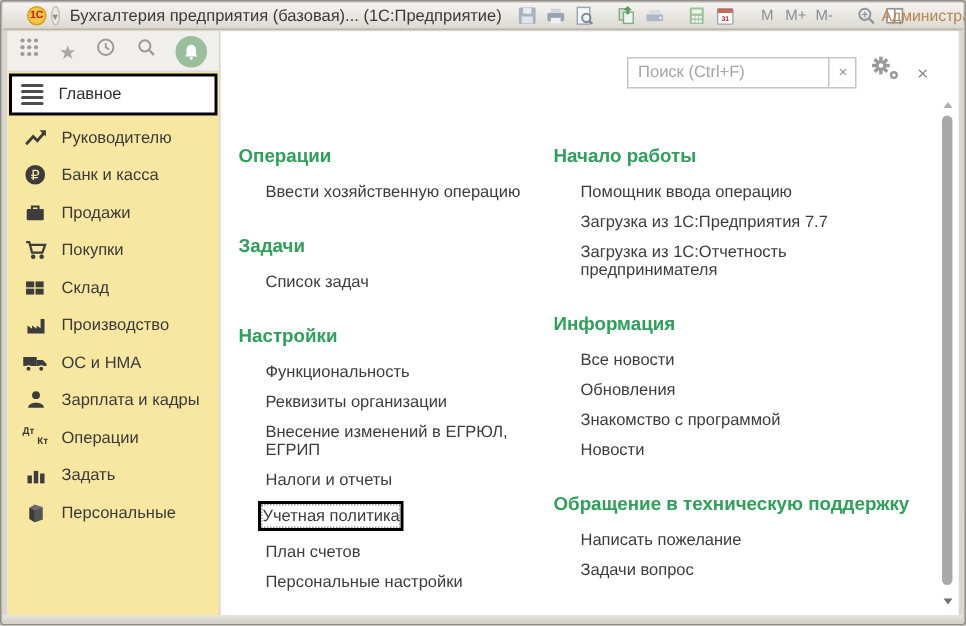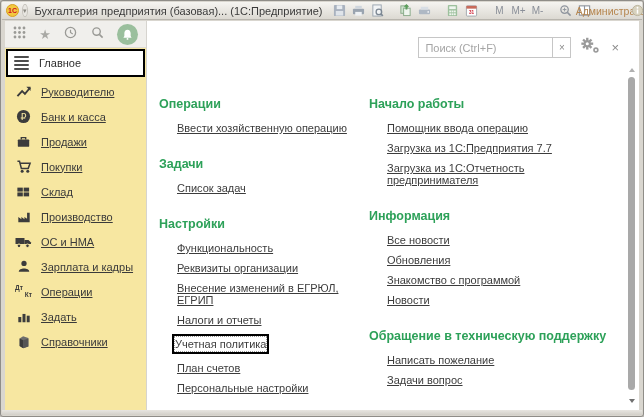--- a/index.html
+++ b/index.html
@@ -7,21 +7,21 @@
   .window {
     position:relative; width:644px; height:417px;
     background:#d9d6cf; border:1px solid #8f8d88; border-radius:3px;
     overflow:hidden;
   }
   
   .titlebar {
     position:absolute; top:1px; left:1px; right:1px; height:18px;
     background:linear-gradient(#f5f4f1,#dcd9d2);
     border-bottom:1px solid #b8b5ae;
-    display:flex; align-items:center; padding:0 4px; gap:3px;
+    display:flex; align-items:center; padding:0 16px; gap:3px;
     font-size:11px; color:#333; white-space:nowrap;
   }
   .logo {
     width:13px; height:13px; border-radius:50%; background:#f3c83e;
     border:1px solid #d89f1f; color:#cc1122; font-size:7px; font-weight:bold;
     display:flex; align-items:center; justify-content:center; flex:0 0 auto;
   }
   .logo-drop {
     width:13px; height:13px; border-radius:50%; background:#e9e7e2; border:1px solid #c4c1ba;
     color:#8a8880; font-size:7px; display:flex; align-items:center; justify-content:center;
@@ -53,21 +53,21 @@
   }
   .active-item {
     margin:1px 1px 2px 1px; height:28px; background:#fff; border:2px solid #000;
     display:flex; align-items:center; padding:0 6px; gap:10px;
   }
   .hamb { display:flex; flex-direction:column; gap:2px; width:15px; }
   .hamb i { height:2px; background:#4d4d4d; border-radius:1px; }
   .active-item span.lbl { font-size:11px; color:#2e2e2e;text-align:center; }
   .side-item {
     height:25px; display:flex; align-items:center; padding:0 6px 0 10px; gap:9px;
-    font-size:11px; color:#3a3a3a; cursor:default;text-decoration:underline;
+    font-size:11px; color:#3a3a3a; cursor:default;
   }
   .side-item .icn { width:17px; height:16px; flex:0 0 auto; display:flex; align-items:center; justify-content:center; position:relative; }
   .dtkt { font-size:6.5px; font-weight:bold; color:#3a3a3a; line-height:1; width:17px; height:16px; position:relative; }
   .dtkt .dt { position:absolute; top:1px; left:0; }
   .dtkt .kt { position:absolute; bottom:1px; right:0; }
   
   .content { flex:1; position:relative; background:#fff; border-left:1px solid #d6d4cf; overflow:hidden; }
   .search-row { position:absolute; top:16px; right:18px; display:flex; align-items:center; gap:9px; }
   .search-group { display:flex;justify-content:space-between; }
   .search-input {
@@ -79,21 +79,21 @@
   .clear-btn {
     width:19px; height:21px; border:1px solid #c6c6c6; background:#fff;
     display:flex; align-items:center; justify-content:center; font-size:10px; color:#8a8a8a;
   }
   .close-menu { font-size:13px; color:#8a8a8a; line-height:1; padding:0 2px; }
   .cols { position:absolute; top:72px; left:12px; right:26px; display:flex; }
   .col-l { width:210px; flex:0 0 auto; }
   .col-r { flex:1; }
   .sec { margin-bottom:15px; }
   .sec-title { font-size:12.5px; font-weight:bold; color:#2da159; padding:4px 0 7px 0; }
-  .mlink { font-size:11px; color:#3c3c3c; padding:4px 0 4px 18px; cursor:pointer;text-decoration:underline; }
+  .mlink { font-size:11px; color:#3c3c3c; padding:4px 0 4px 18px; cursor:pointer; }
   .hlwrap { display:inline-block; border:2px solid #000; padding:0; margin-left:-5px; }
   .hlin { display:inline-block; border:1px dotted #9a9a9a; padding:1px 0; }
   
   .sb { position:absolute; top:44px; right:2px; bottom:8px; width:11px; }
   .sb-up, .sb-dn { position:absolute; left:0; width:11px; height:9px; display:flex; align-items:center; justify-content:center; }
   .sb-up { top:0; } .sb-dn { bottom:-3px; }
   .tri-up { width:0; height:0; border-left:3.5px solid transparent; border-right:3.5px solid transparent; border-bottom:4px solid #b0b0b0; }
   .tri-dn { width:0; height:0; border-left:3.5px solid transparent; border-right:3.5px solid transparent; border-top:4px solid #707070; }
   .sb-thumb { position:absolute; top:12px; bottom:12px; left:2px; width:7px; background:#a9a9a9; border-radius:4px; }
   .bottom-strip { position:absolute; left:1px; right:1px; bottom:1px; height:5px; background:linear-gradient(#e8e6e1,#d2cfc8); }
@@ -362,21 +362,21 @@
         <span>Задать</span>
       </div>
       <div class="side-item">
         <span class="icn">
             <svg width="14" height="14" viewBox="0 0 16 16">
               <path d="M3 4 l4-2.5 6 2 V13 l-6 2 -4-2.5 z" fill="#6e6e6e"></path>
               <path d="M3 4 l4 2 V15 l-4-2.5 z" fill="#3c3c3c"></path>
               <path d="M7 6 l6-2 V13 l-6 2 z" fill="#555"></path>
             </svg>
           </span>
-        <span>Справочники</span>
+        <span>Персональные</span>
       </div>
     </div>
 
     <div class="content">
 
       <div class="search-row">
         <span class="search-group">
           <input class="search-input" type="text" placeholder="Поиск (Ctrl+F)" style="">
           <span class="clear-btn">×</span>
         </span>

